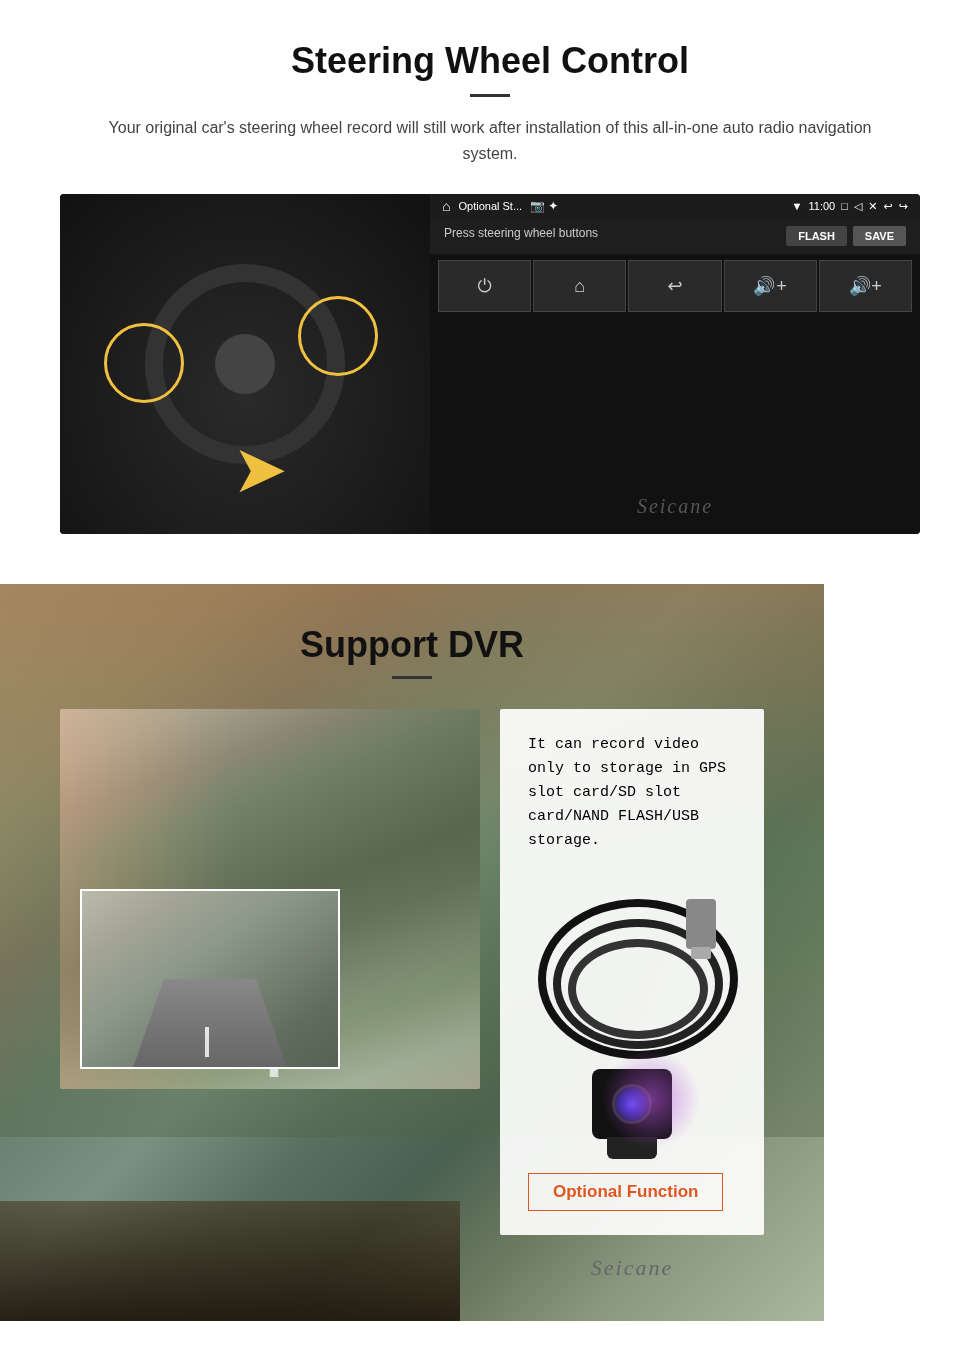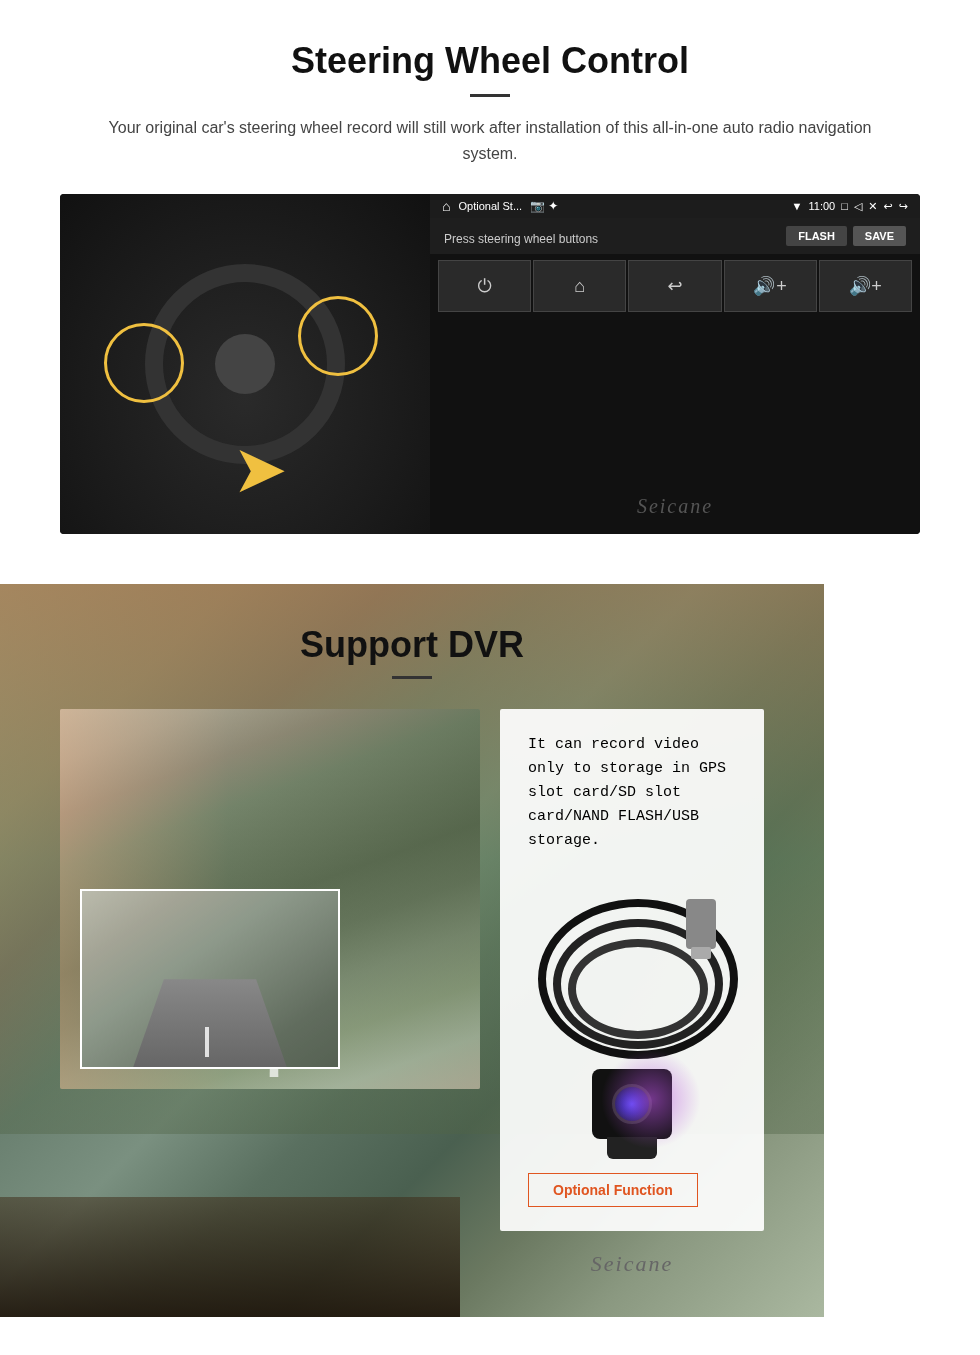--- a/index.html
+++ b/index.html
@@ -134,21 +134,21 @@
     .status-right {
       display: flex;
       align-items: center;
       gap: 6px;
       font-size: 11px;
     }
     .android-toolbar {
       background: #1e1e1e;
       padding: 8px 14px;
       display: flex;
-      align-items: flex-end;
+      align-items: flex-start;
       justify-content: space-between;
     }
     .toolbar-label {
       color: #ccc;
       font-size: 12px;
     }
     .toolbar-buttons {
       display: flex;
       gap: 6px;
     }
@@ -458,21 +458,21 @@
       left: 35%;
       width: 100px;
       height: 100px;
       background: radial-gradient(circle, rgba(180,80,220,0.6) 0%, transparent 70%);
       border-radius: 50%;
     }
 
     .optional-function-badge {
       border: 1px solid #e05520;
       color: #e05520;
-      font-size: 14px;
+      font-size: 17px;
       font-weight: bold;
       padding: 8px 24px;
       display: inline-block;
       margin-top: 8px;
     }
 
     .dvr-seicane {
       text-align: center;
       margin-top: 20px;
       color: #666;

